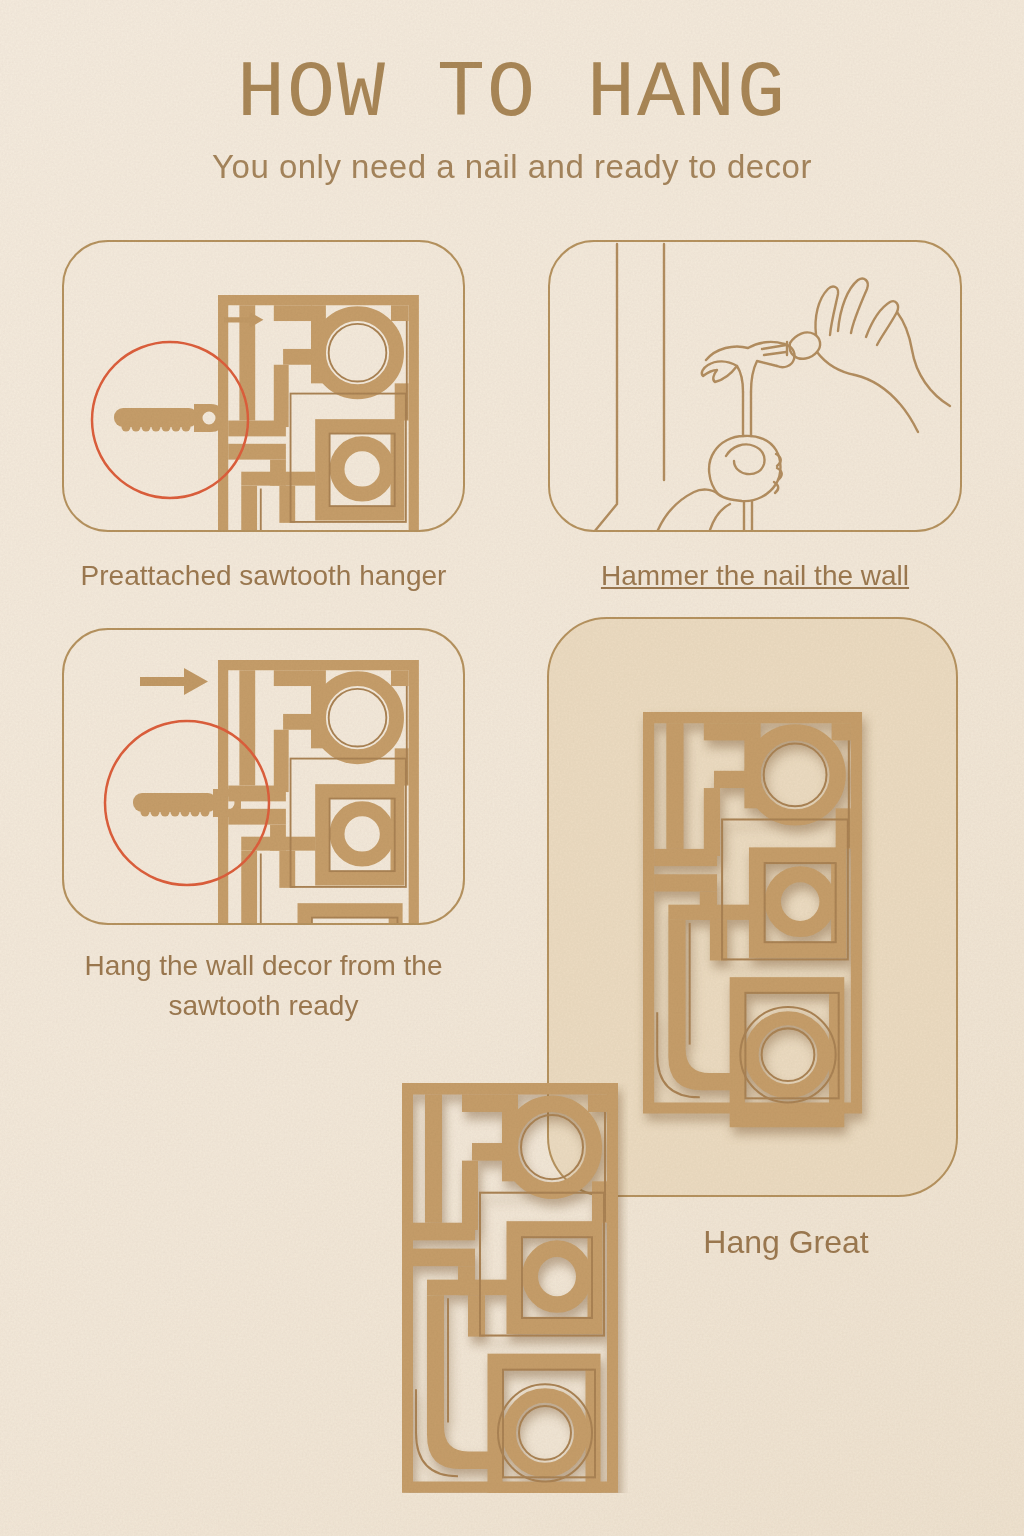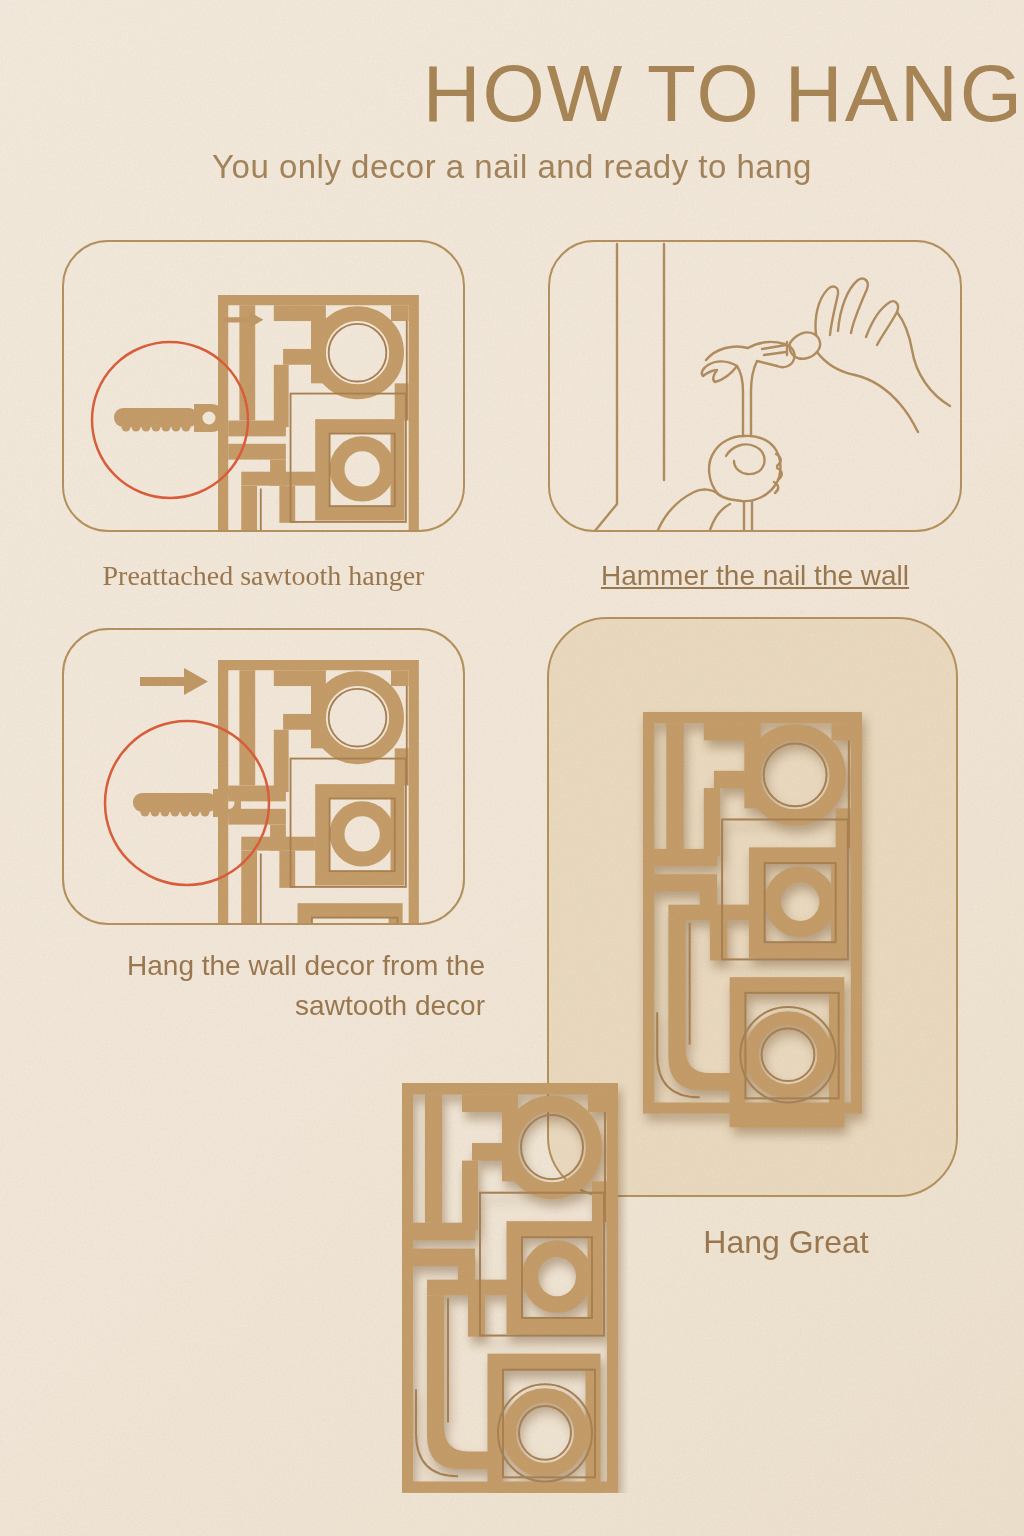--- a/index.html
+++ b/index.html
@@ -7,22 +7,22 @@
     position:relative;
     width:1024px;height:1536px;
     margin:0 auto;
     background:linear-gradient(135deg,#f5ecdf 0%,#f3e9da 55%,#efe3d0 100%);
     overflow:hidden;
     font-family:"Liberation Sans", sans-serif;
   }
   .grain{position:absolute;inset:0;z-index:60;pointer-events:none;mix-blend-mode:multiply;opacity:.55;}
   .title{
     position:absolute;top:48px;left:0;width:1024px;
-    text-align:right;
-    font-family:Liberation Sans, sans-serif;
+    text-align:center;
+    font-family:Liberation Mono, monospace;
     font-size:80px;letter-spacing:2px;
     color:#a98757;z-index:20;
   }
   .subtitle{
     position:absolute;top:148px;left:0;width:1024px;
     text-align:center;font-size:33px;letter-spacing:.5px;
     color:#a5855c;z-index:20;
   }
   .panel{
     position:absolute;border:2px solid #b6935f;border-radius:46px;
@@ -30,23 +30,23 @@
   }
   .panel svg{position:absolute;left:0;top:0;}
   .p1{left:62px;top:240px;width:403px;height:292px;}
   .p2{left:548px;top:240px;width:414px;height:292px;}
   .p3{left:62px;top:628px;width:403px;height:297px;}
   .pbig{left:547px;top:617px;width:411px;height:580px;border-radius:60px;background:#ecdcc2;}
   .caption{
     position:absolute;text-align:center;color:#9c7950;
     font-size:28px;line-height:40px;z-index:20;
   }
-  .c1{left:62px;top:556px;width:403px;font-family:Liberation Serif, serif;}
+  .c1{left:62px;top:556px;width:403px;}
   .c2{left:548px;top:556px;width:414px;text-decoration:underline;}
-  .c3{left:42px;top:946px;width:443px;text-align:right;}
+  .c3{left:42px;top:946px;width:443px;}
   .c3 span{display:block;}
   .c4{left:586px;top:1222px;width:400px;font-size:32px;}
   .bottom-decor{position:absolute;left:402px;top:1083px;z-index:30;}
   .shadowed{filter:drop-shadow(3px 7px 5px rgba(115,78,40,0.42));}
 </style>
 </head>
 <body>
 
 <div class="page">
 
@@ -103,21 +103,21 @@
 
   <svg class="grain" width="1024" height="1536">
     <filter id="grain-f">
       <feTurbulence type="fractalNoise" baseFrequency="0.55" numOctaves="2" stitchTiles="stitch"></feTurbulence>
       <feColorMatrix type="matrix" values="0 0 0 0 0.45  0 0 0 0 0.38  0 0 0 0 0.30  0 0 0 0.22 0"></feColorMatrix>
     </filter>
     <rect width="1024" height="1536" filter="url(#grain-f)"></rect>
   </svg>
 
   <div class="title">HOW TO HANG</div>
-  <div class="subtitle">You only decor a nail and ready to hang</div>
+  <div class="subtitle">You only need a nail and ready to decor</div>
 
   <div class="panel p1">
     <svg width="399" height="288" viewBox="0 0 399 288">
       <use href="#decor" transform="translate(154,53) scale(0.93)"></use>
       <use href="#arrow" transform="translate(160,70) scale(0.58)"></use>
       <circle cx="106" cy="178" r="78" fill="none" stroke="#dd5f3c" stroke-width="2.5"></circle>
       <use href="#sawtooth" transform="translate(50,160)"></use>
     </svg>
   </div>
   <div class="caption c1">Preattached sawtooth hanger</div>
@@ -168,21 +168,21 @@
   <div class="panel p3">
     <svg width="399" height="293" viewBox="0 0 399 293">
       <use href="#decor" transform="translate(154,30) scale(0.93)"></use>
       <use href="#arrow" transform="translate(76,38)"></use>
       <circle cx="123" cy="173" r="82" fill="none" stroke="#dd5f3c" stroke-width="2.5"></circle>
       <use href="#sawtooth" transform="translate(69,157)"></use>
     </svg>
   </div>
   <div class="caption c3">
     <span>Hang the wall decor from the</span>
-    <span>sawtooth decor</span>
+    <span>sawtooth ready</span>
   </div>
 
   <div class="panel pbig">
     <svg width="407" height="576" viewBox="0 0 407 576">
       <use href="#decor" transform="translate(94,93) scale(1.014)" class="shadowed"></use>
     </svg>
   </div>
   <div class="caption c4">Hang Great</div>
 
   <svg class="bottom-decor" width="226" height="410" viewBox="0 0 226 410">

